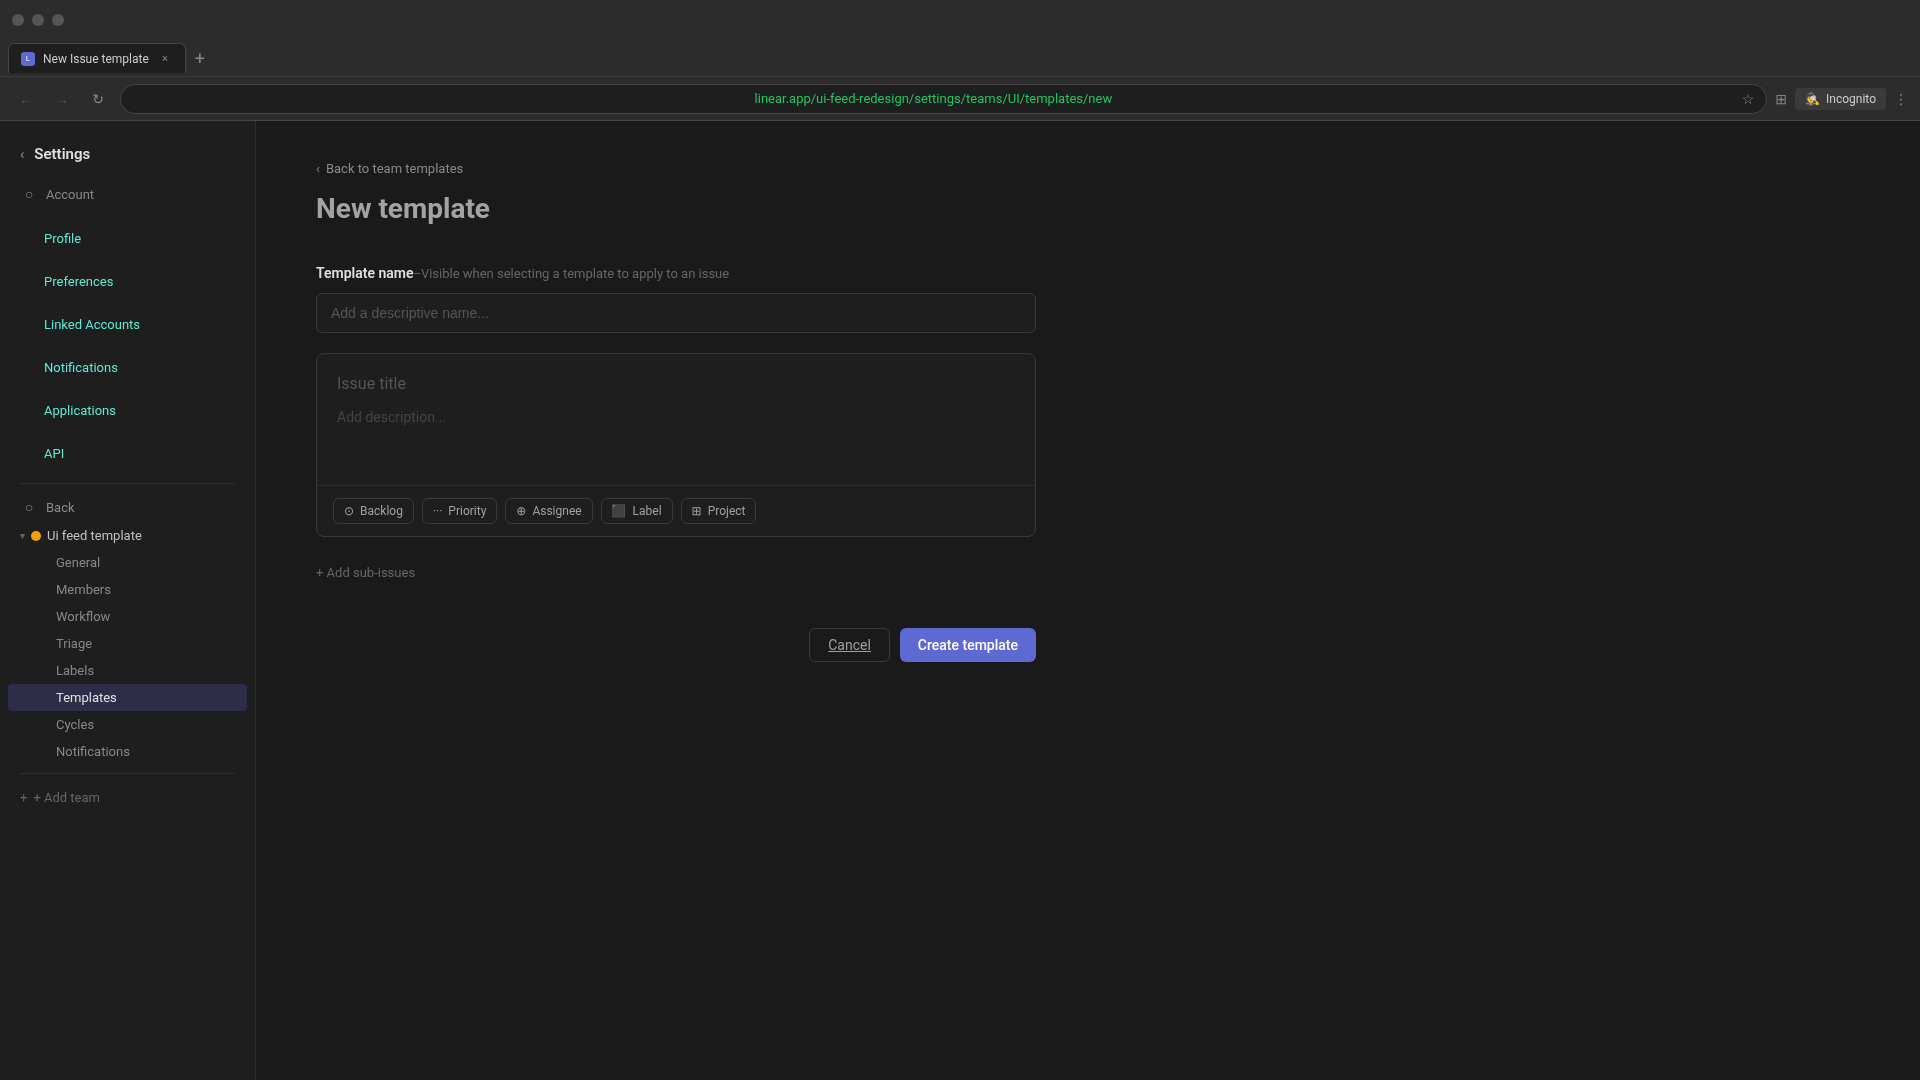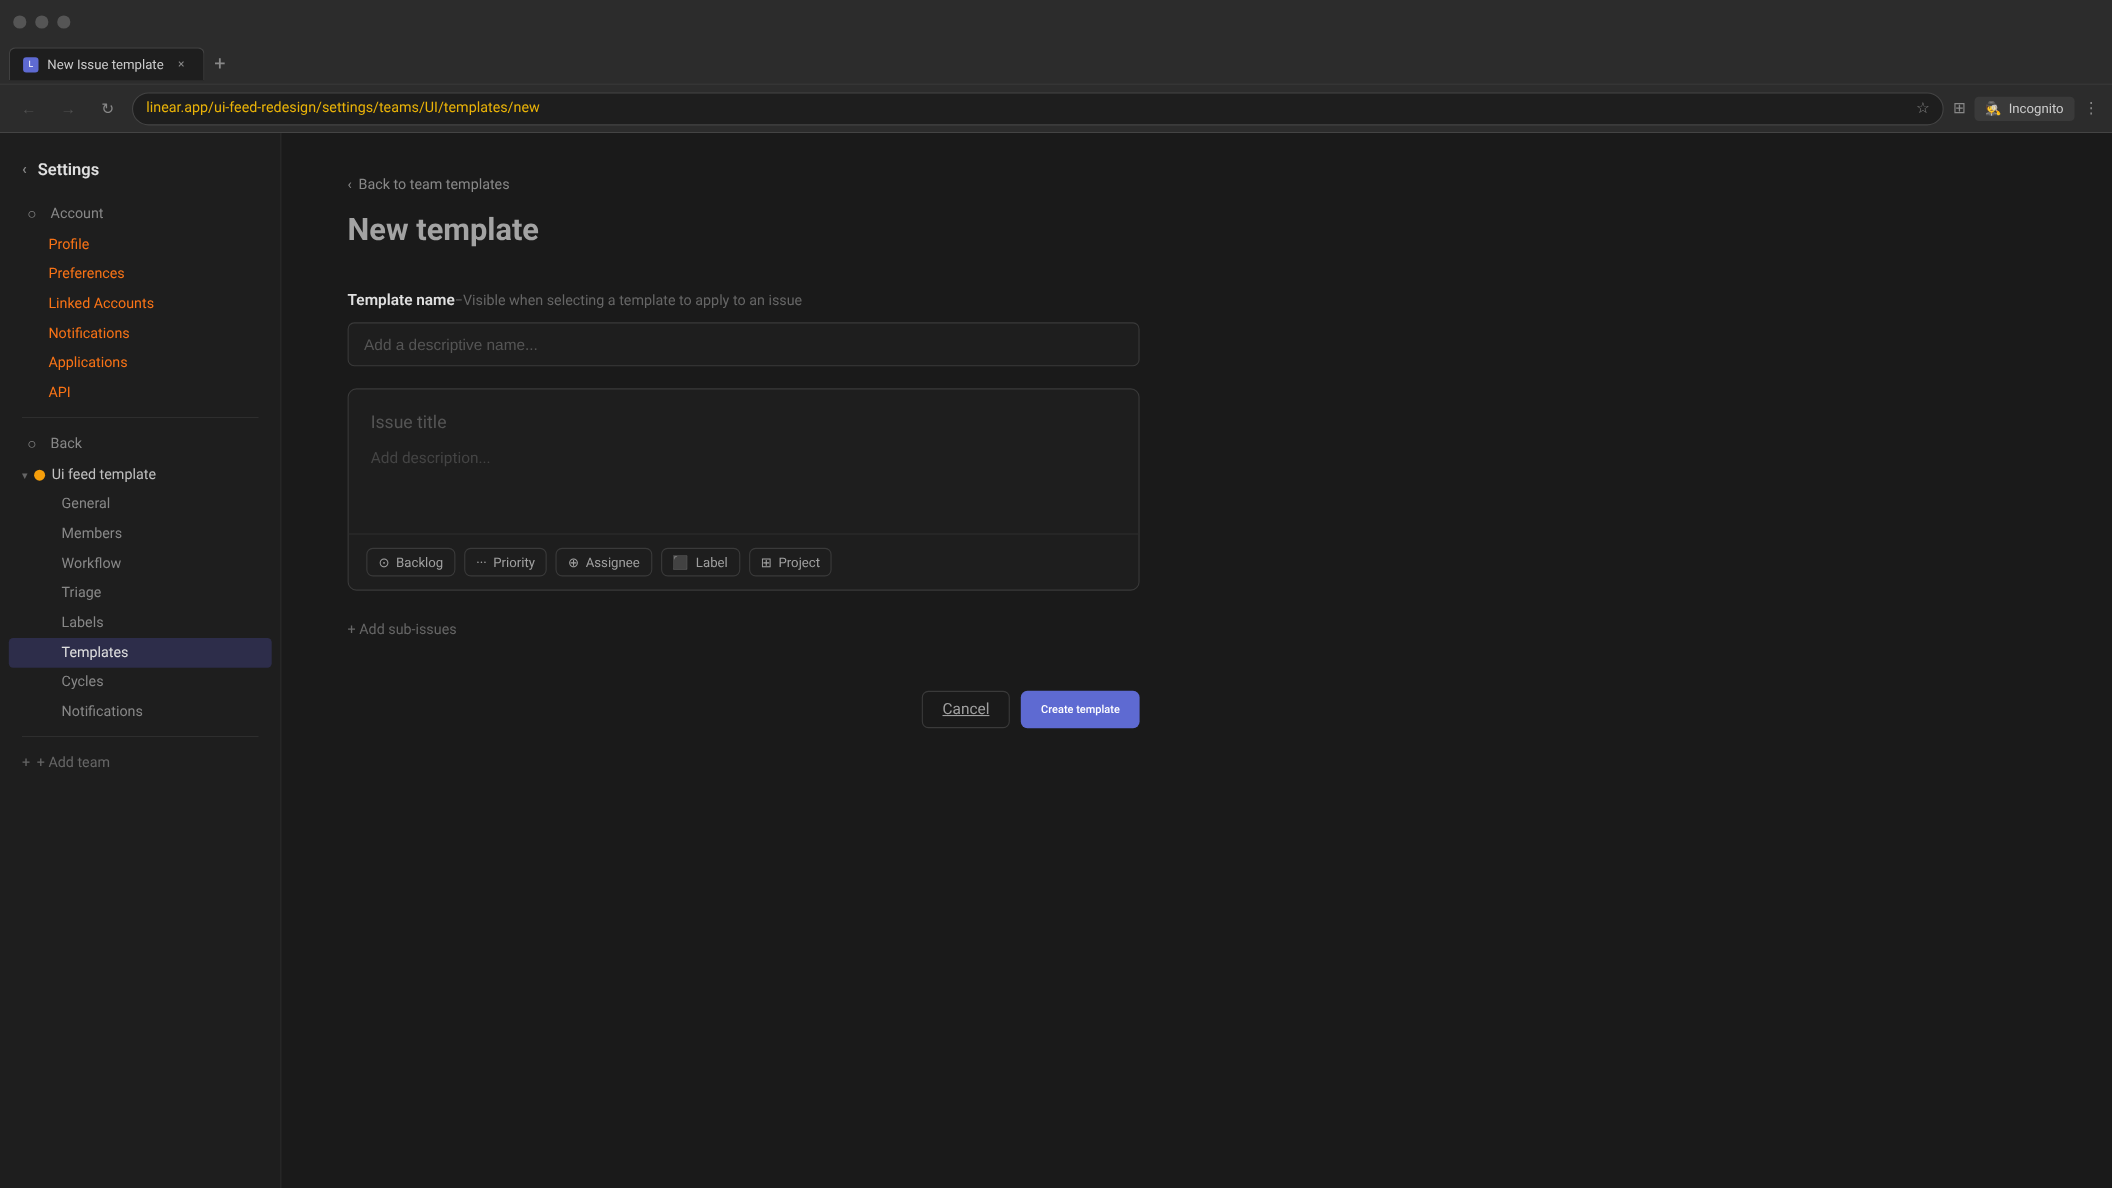--- a/index.html
+++ b/index.html
@@ -108,21 +108,21 @@
       background: #1e1e1e;
       border: 1px solid #444;
       border-radius: 15px;
       display: flex;
       align-items: center;
       padding: 0 12px;
       gap: 8px;
       font-size: 13px;
       color: #ccc;
     }
-    .address-url { flex: 1; text-align: left; color: #eab308; }
+    .address-url { flex: 1; text-align: center; color: #22c55e; }
     .star-icon, .sidebar-icon, .incognito-icon, .menu-icon {
       color: #888;
       cursor: pointer;
       font-size: 14px;
     }
     .incognito-btn {
       display: flex; align-items: center; gap: 6px;
       padding: 4px 10px;
       border-radius: 4px;
       background: #3a3a3a;
@@ -171,24 +171,24 @@
       color: #888;
     }
     .sidebar-section-icon {
       width: 18px; height: 18px;
       display: flex; align-items: center; justify-content: center;
       font-size: 14px;
     }
     .sidebar-item {
       padding: 6px 20px 6px 36px;
       font-size: 13px;
-      color: #f97316;
+      color: #5eead4;
       cursor: pointer;
       border-radius: 4px;
-      margin: 0 8px;
+      margin: 16px 8px;
     }
     .sidebar-divider {
       height: 1px;
       background: #2e2e2e;
       margin: 8px 20px;
     }
     .sidebar-teams-section {
       padding: 0;
     }
     .team-header {
@@ -363,21 +363,21 @@
       cursor: pointer;
       font-family: inherit;
       text-decoration: underline;
     }
     .btn-create {
       padding: 8px 18px;
       border-radius: 6px;
       border: none;
       background: #5e6ad2;
       color: #fff;
-      font-size: 10px;
+      font-size: 14px;
       font-weight: 500;
       cursor: pointer;
       font-family: inherit;
     }
   </style>
 </head>
 <body>
 
 <div class="browser-chrome">
 

